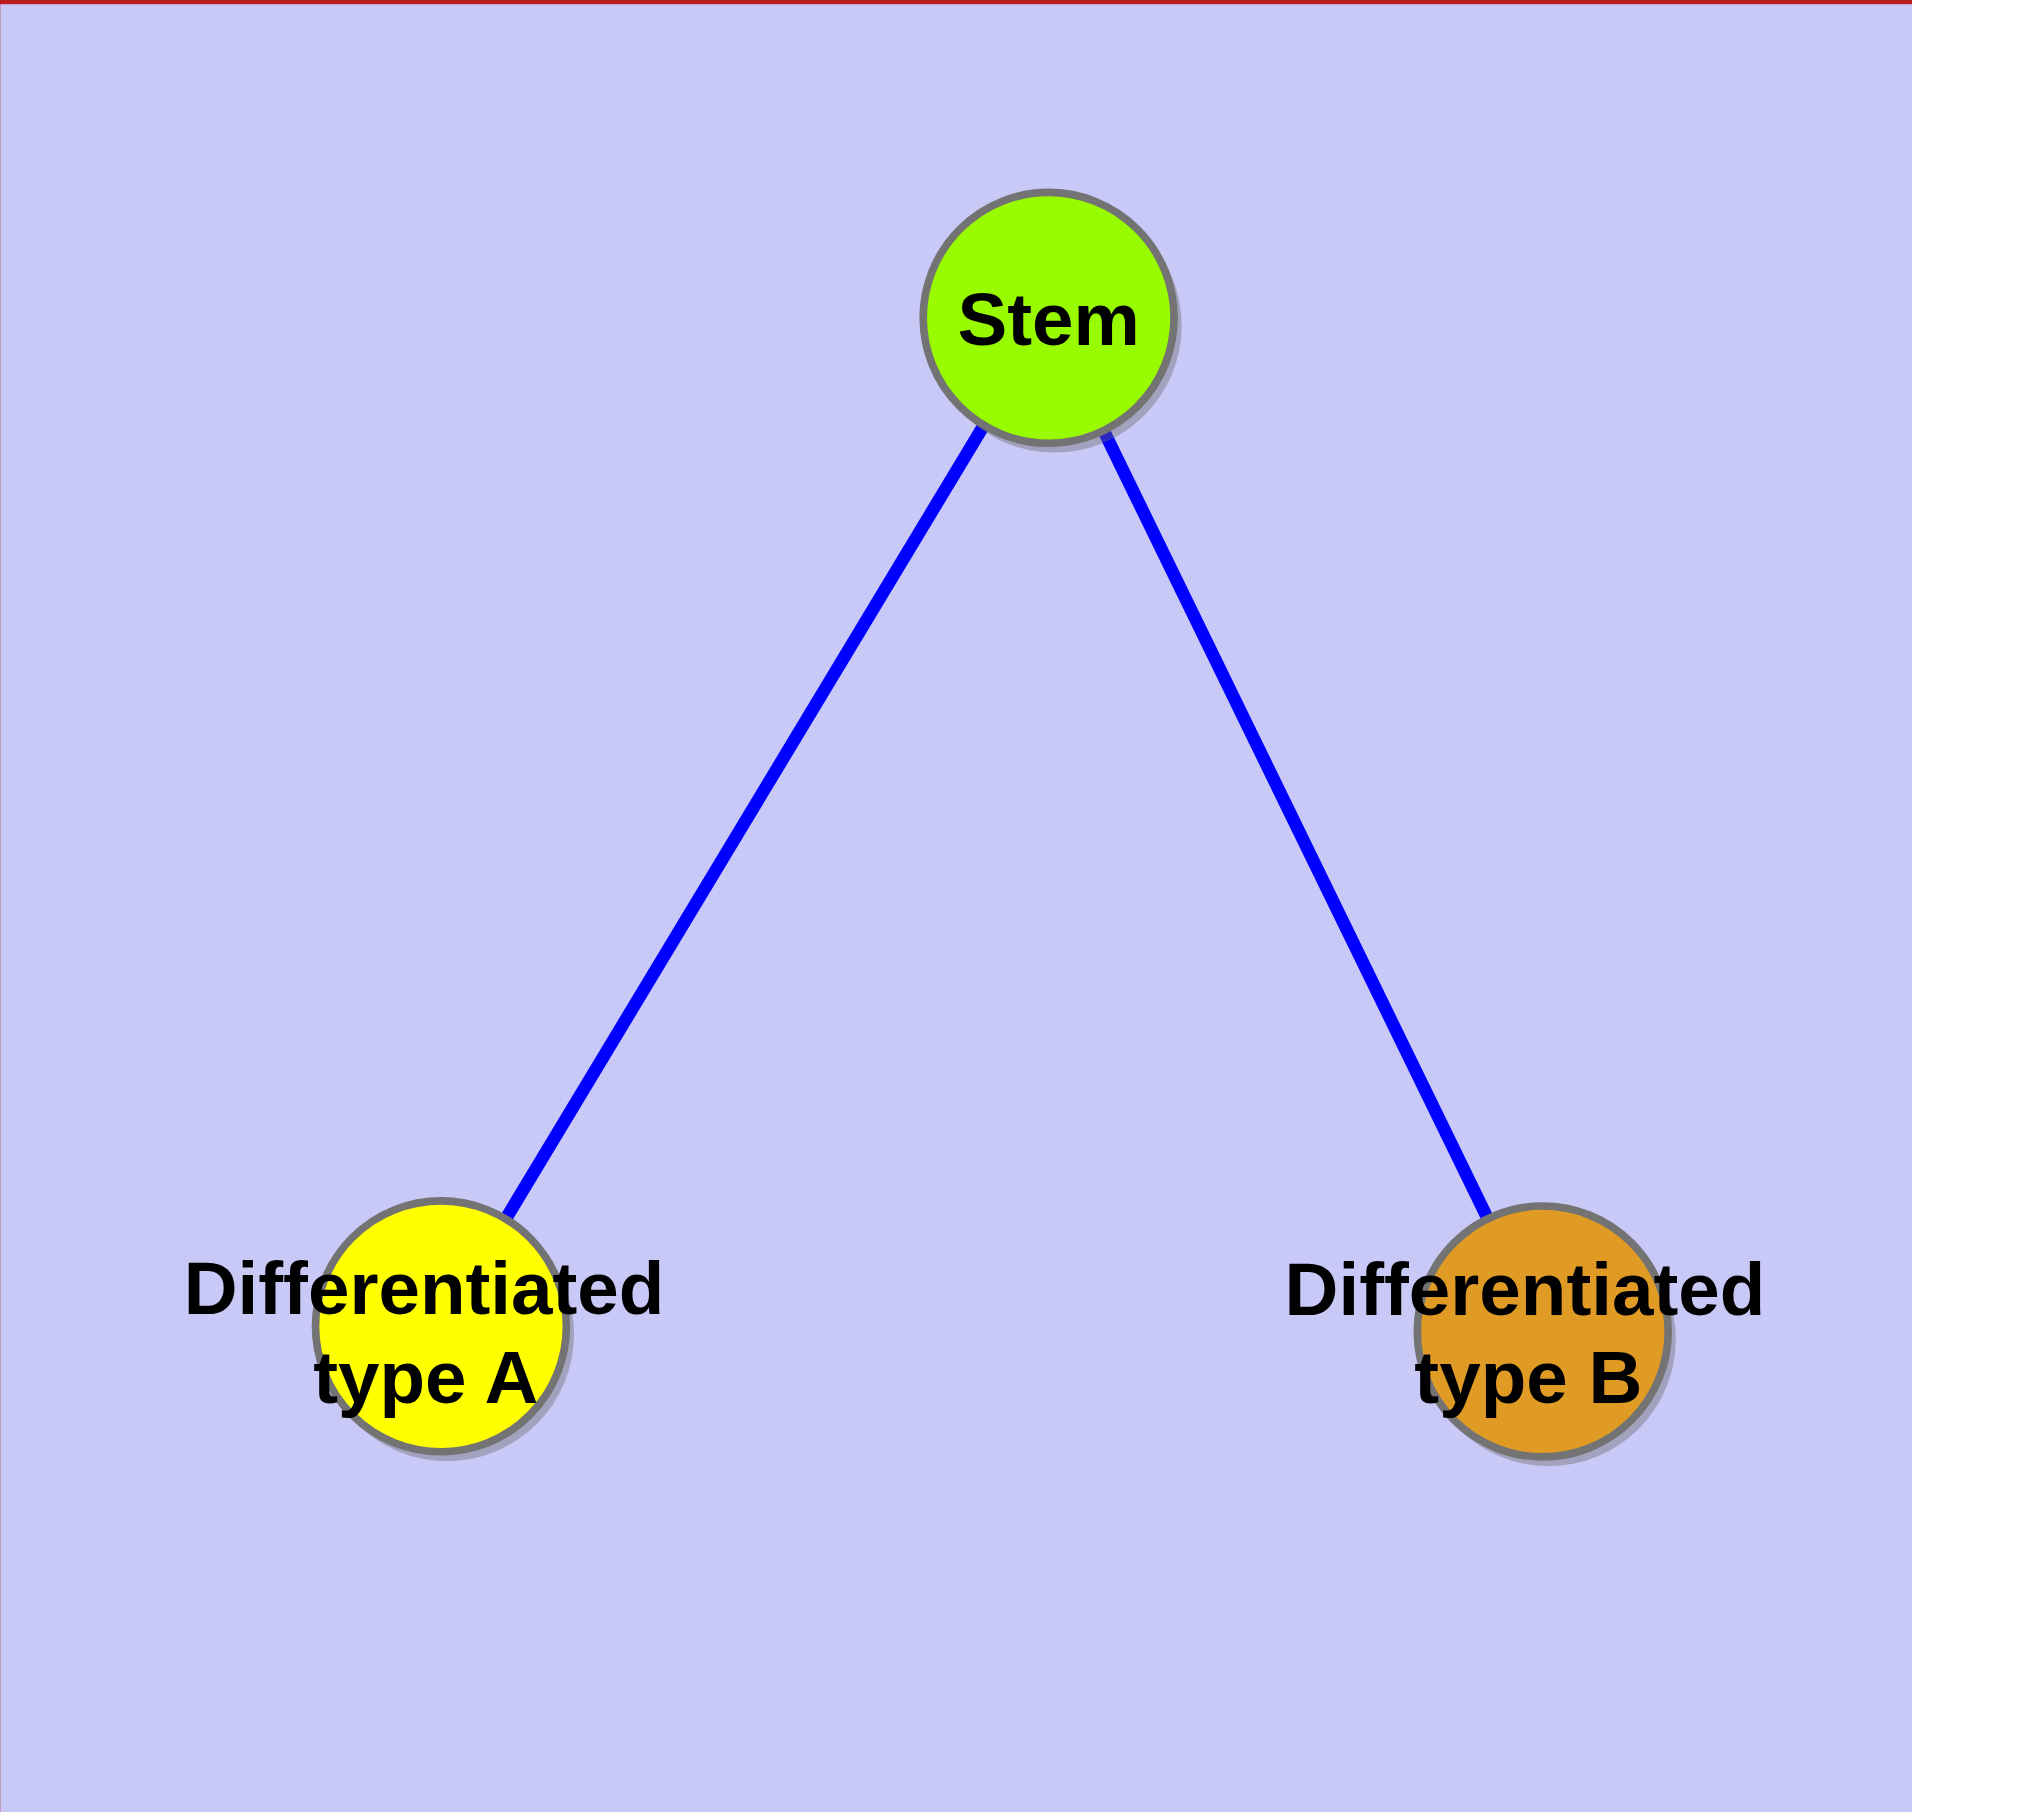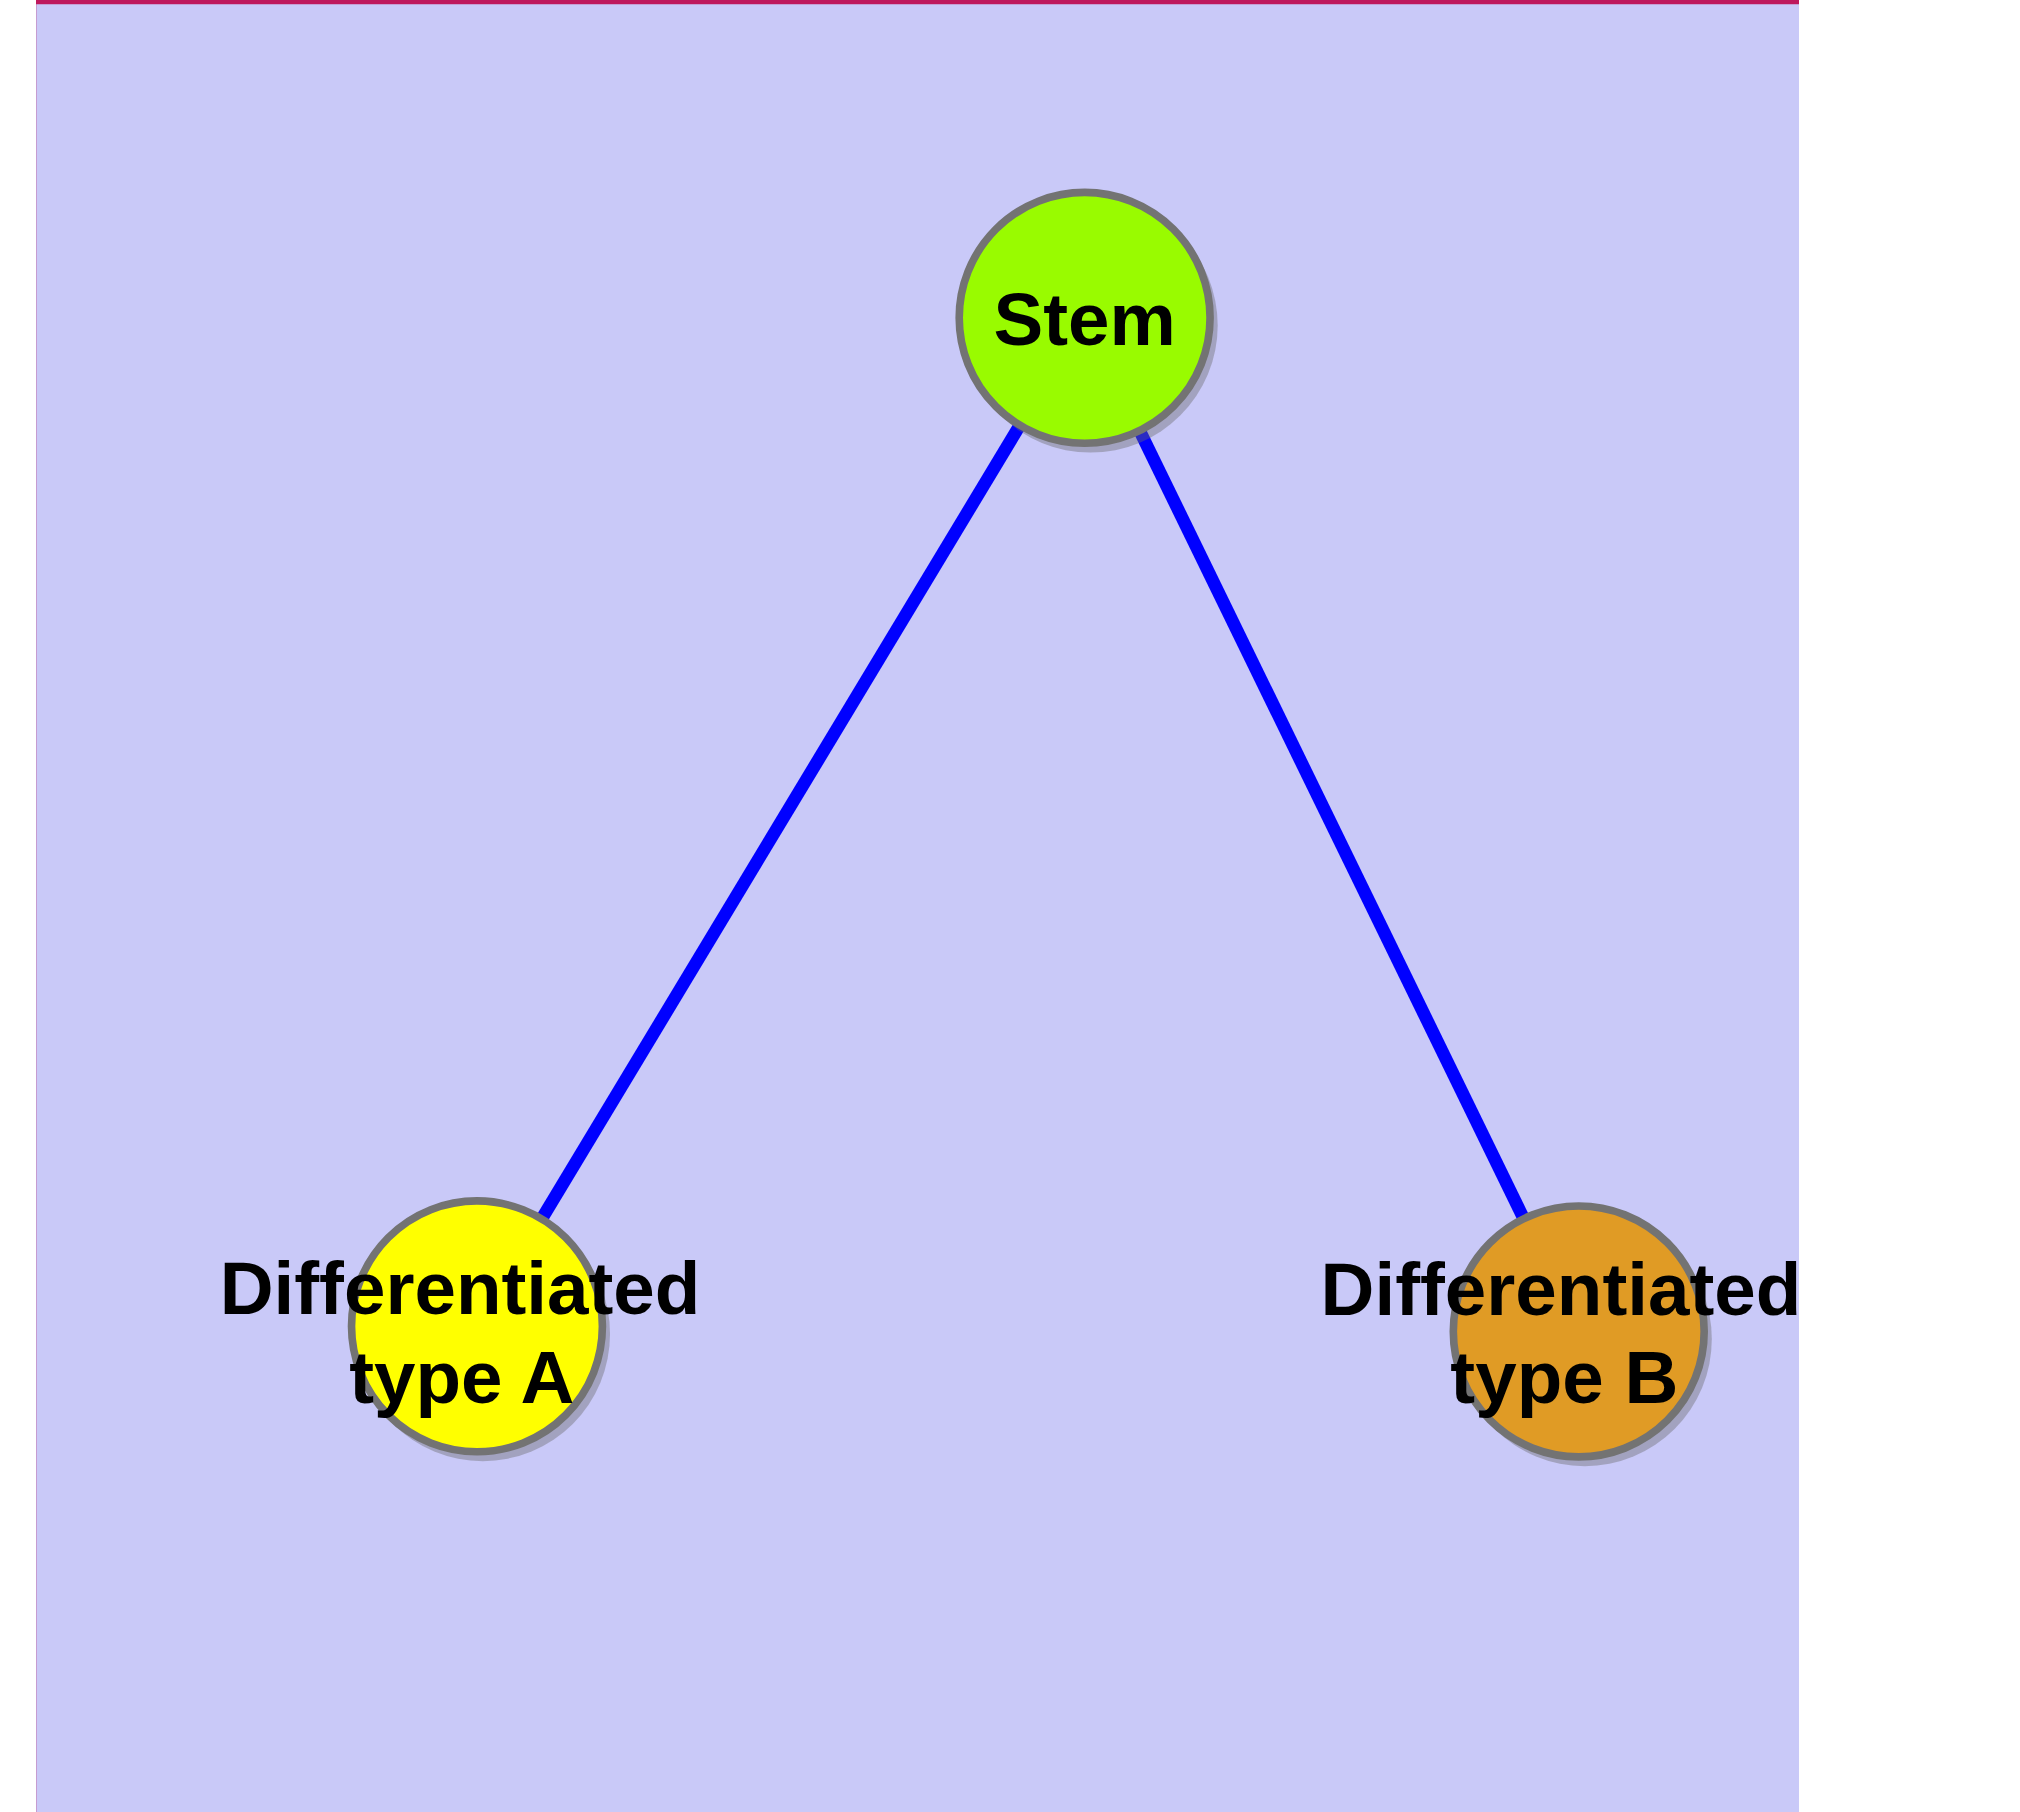--- a/index.html
+++ b/index.html
@@ -2,25 +2,24 @@
 <html style="font-size:13.6px"><head>
 <meta charset="utf-8">
 <style>
   html, body {
     margin: 0;
     padding: 0;
     background: #ffffff;
   }
   .canvas {
     position: relative;
-    width: 1763px;
+    width: 1912px;
     height: 1812px;
-    background: #be185d;
+    background: #b91c1c;
     overflow: hidden;
-    margin-left: 36px;
   }
   svg {
     display: block;
   }
   .node-label {
     font-family: "Liberation Sans", sans-serif;
     font-weight: bold;
     font-size: 88px;
   }
 </style>

